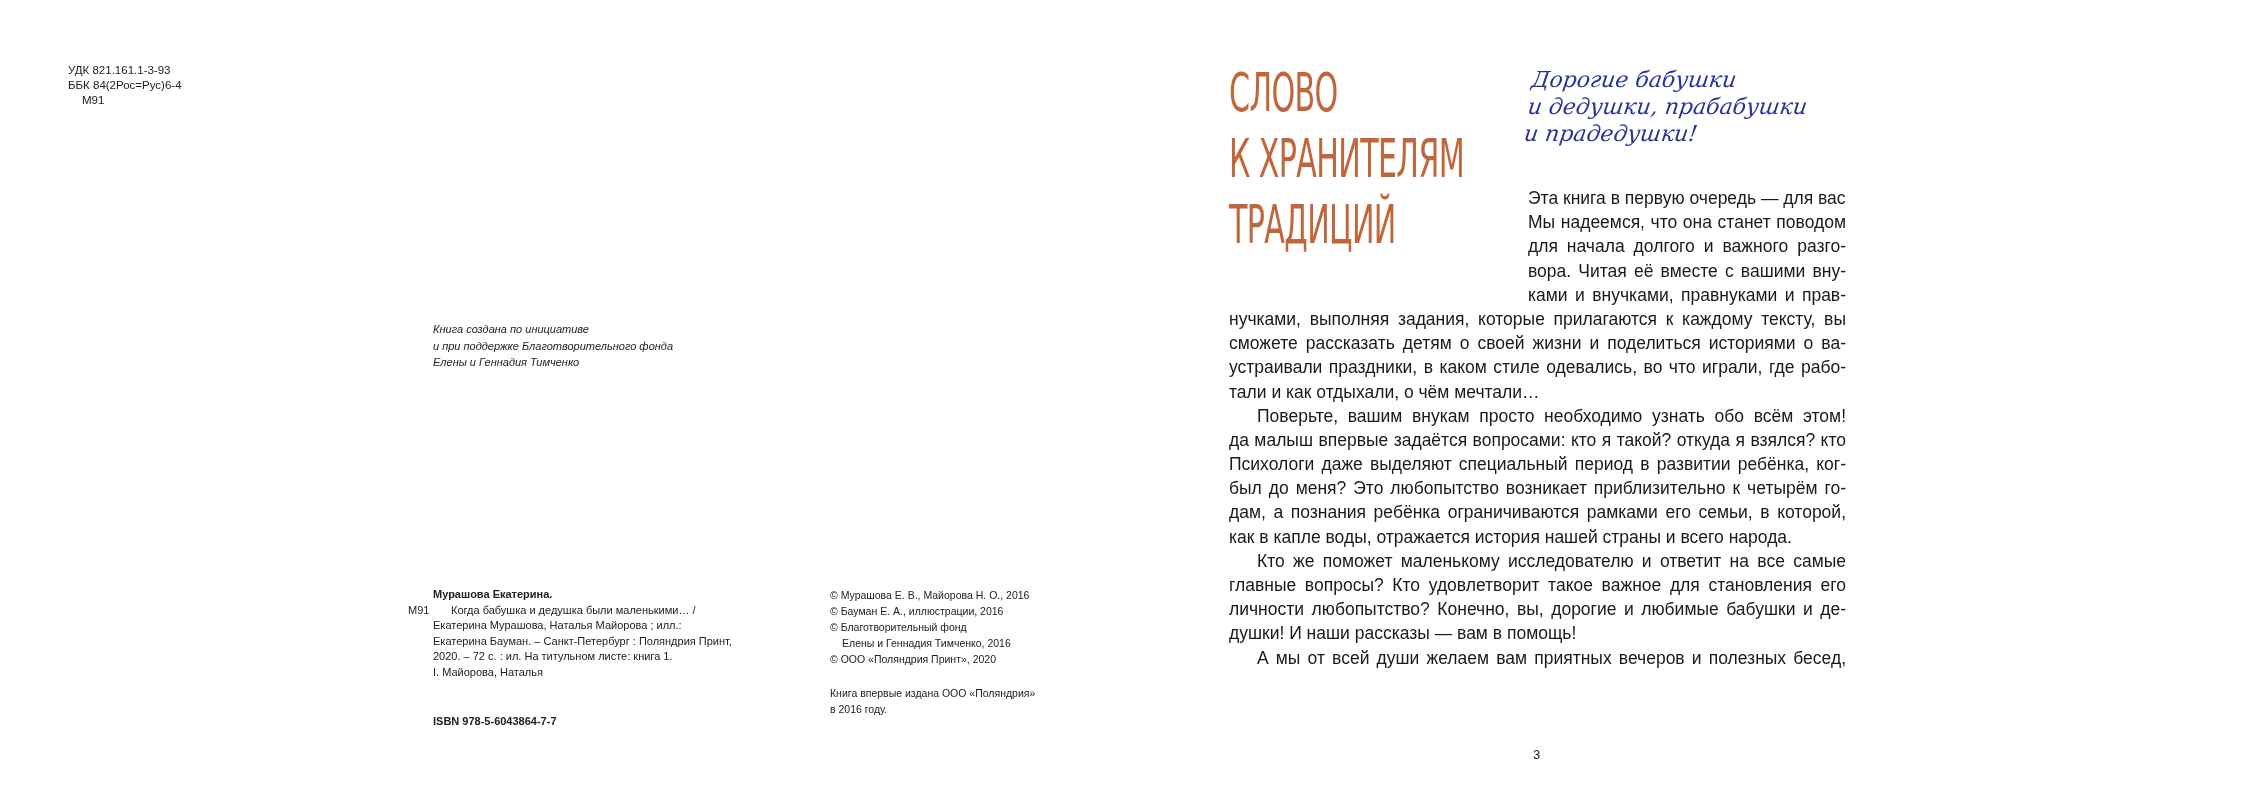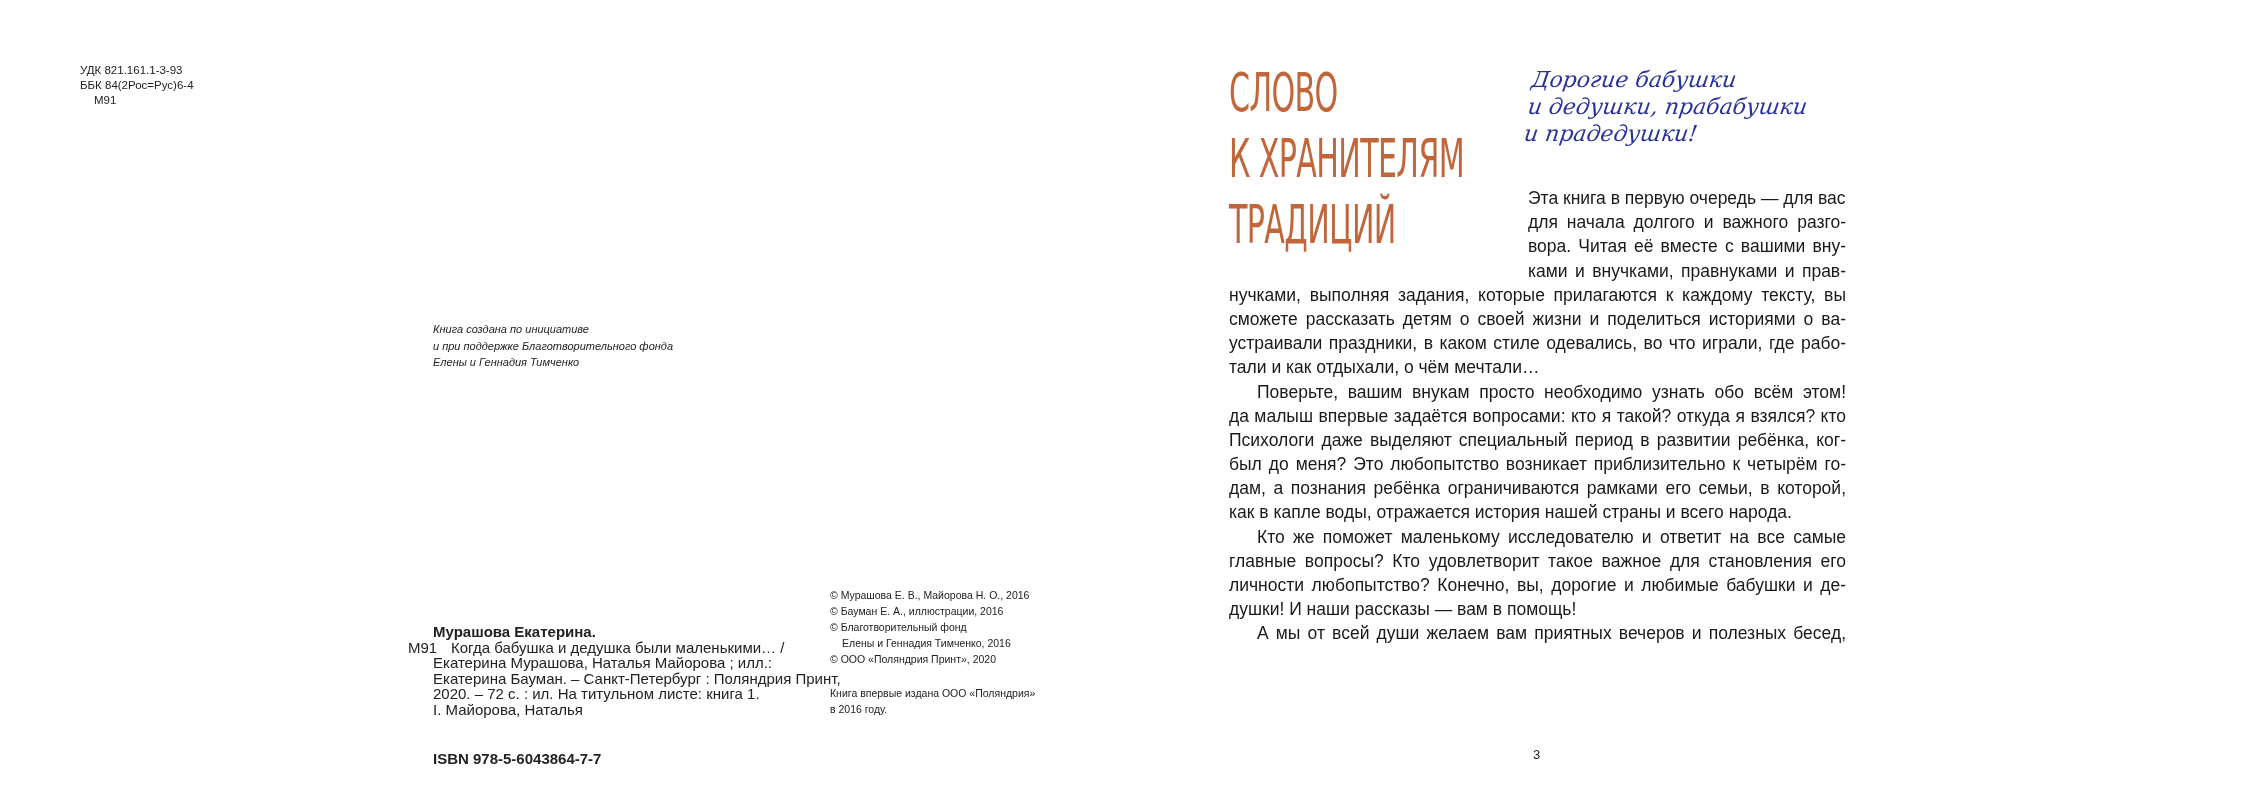--- a/index.html
+++ b/index.html
@@ -16,21 +16,21 @@
       color: #1a1a1a;
     }
     .spread { position: absolute; left: 0; top: 0; width: 2255px; height: 807px; }
     .page { position: absolute; top: 0; height: 807px; }
     .page-left { left: 0; width: 1127px; }
     .page-right { left: 1127px; width: 1128px; }
 
     
     .classif {
       position: absolute;
-      left: 80px; top: 63px;
+      left: 68px; top: 63px;
       font-size: 11.5px;
       line-height: 15px;
       color: #222;
       font-family: "Liberation Sans", sans-serif;
     }
     .classif div { white-space: nowrap; }
     .classif .indent { padding-left: 14px; }
 
     .initiative {
       position: absolute;
@@ -40,25 +40,24 @@
       font-style: italic;
       color: #222;
       font-family: "Liberation Sans", sans-serif;
     }
     .initiative div { white-space: nowrap; }
 
     .biblio {
       position: absolute;
       left: 408px; top: 587px;
       width: 360px;
-      font-size: 15px;
+      font-size: 11px;
       line-height: 15.5px;
       color: #222;
       font-family: "Liberation Sans", sans-serif;
-      margin-top: 37px;
     }
     .biblio .author { font-weight: bold; padding-left: 25px; }
     .biblio .row { position: relative; padding-left: 25px; white-space: nowrap; }
     .biblio .row .code { position: absolute; left: 0; top: 0; }
     .biblio .row .first { padding-left: 18px; }
     .biblio .isbn { font-weight: bold; padding-left: 25px; margin-top: 34px; }
 
     .copyright {
       position: absolute;
       left: 830px; top: 587px;
@@ -180,20 +179,21 @@
   </div>
 
   <div class="greeting">
     <div>Дорогие бабушки</div>
     <div>и дедушки, прабабушки</div>
     <div>и прадедушки!</div>
   </div>
 
   <div class="body-text">
     <span class="line narrow">Эта книга в первую очередь — для вас.</span>
+    <span class="line narrow">Мы надеемся, что она станет поводом</span>
     <span class="line narrow">для начала долгого и важного разго-</span>
     <span class="line narrow">вора. Читая её вместе с вашими вну-</span>
     <span class="line narrow">ками и внучками, правнуками и прав-</span>
     <span class="line">нучками, выполняя задания, которые прилагаются к каждому тексту, вы</span>
     <span class="line">сможете рассказать детям о своей жизни и поделиться историями о ва-</span>
     <span class="line">устраивали праздники, в каком стиле одевались, во что играли, где рабо-</span>
     <span class="line last">тали и как отдыхали, о чём мечтали…</span>
     <span class="line para">Поверьте, вашим внукам просто необходимо узнать обо всём этом!</span>
     <span class="line">да малыш впервые задаётся вопросами: кто я такой? откуда я взялся? кто</span>
     <span class="line">Психологи даже выделяют специальный период в развитии ребёнка, ког-</span>

